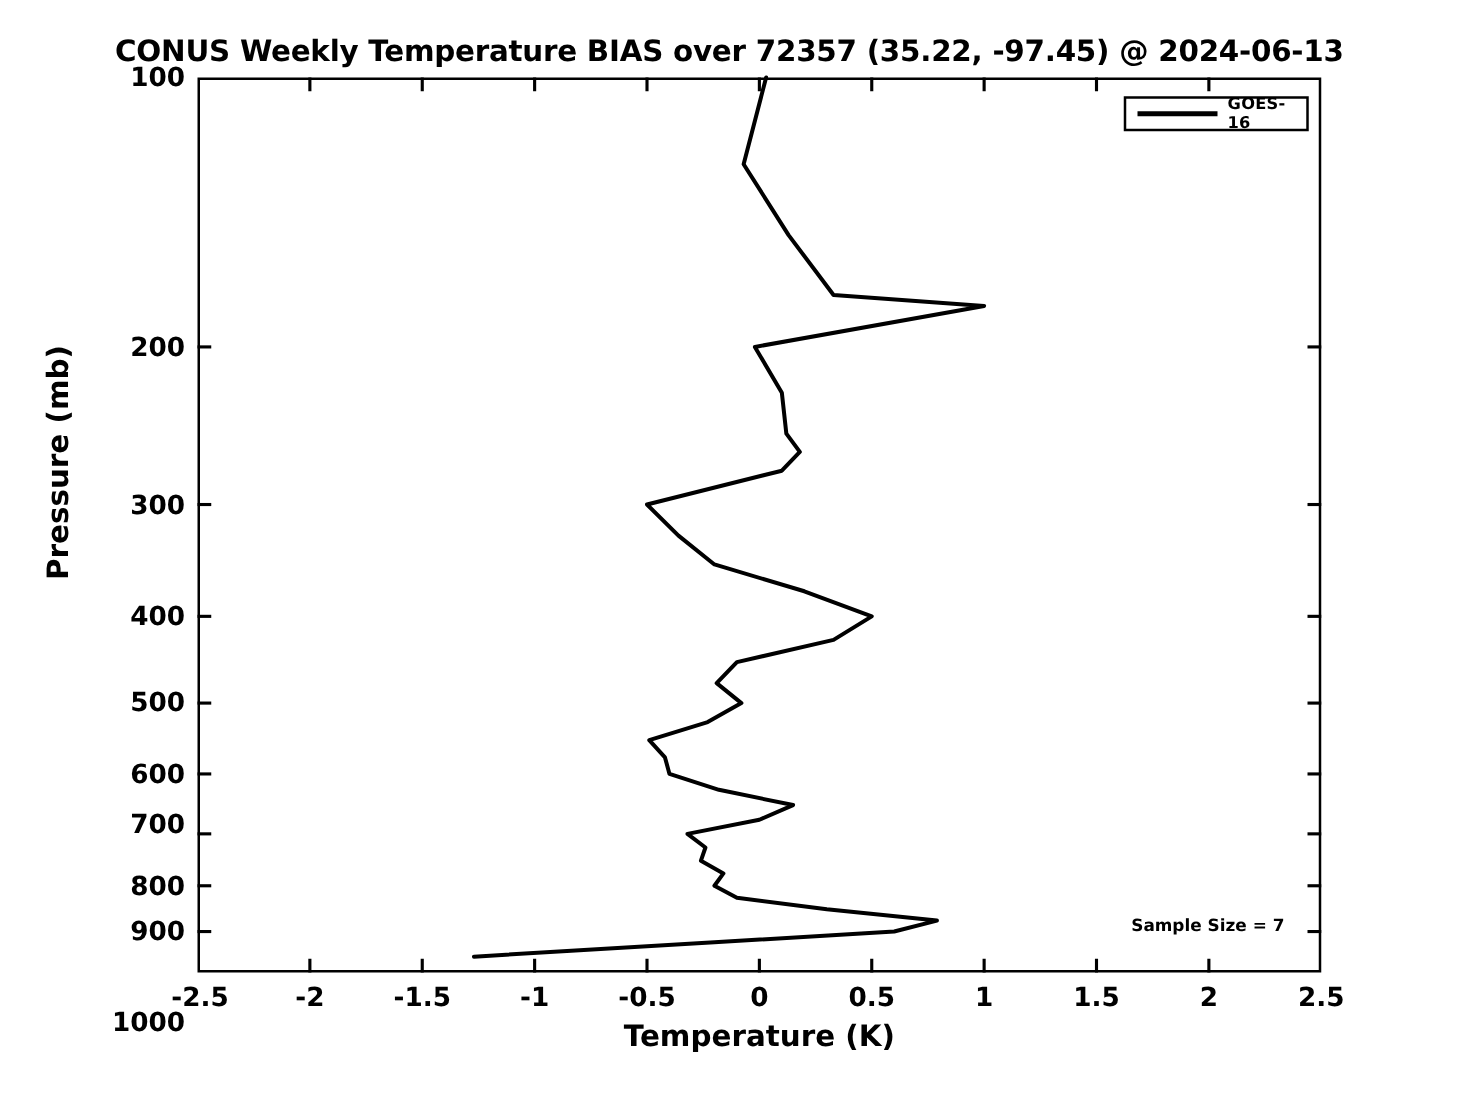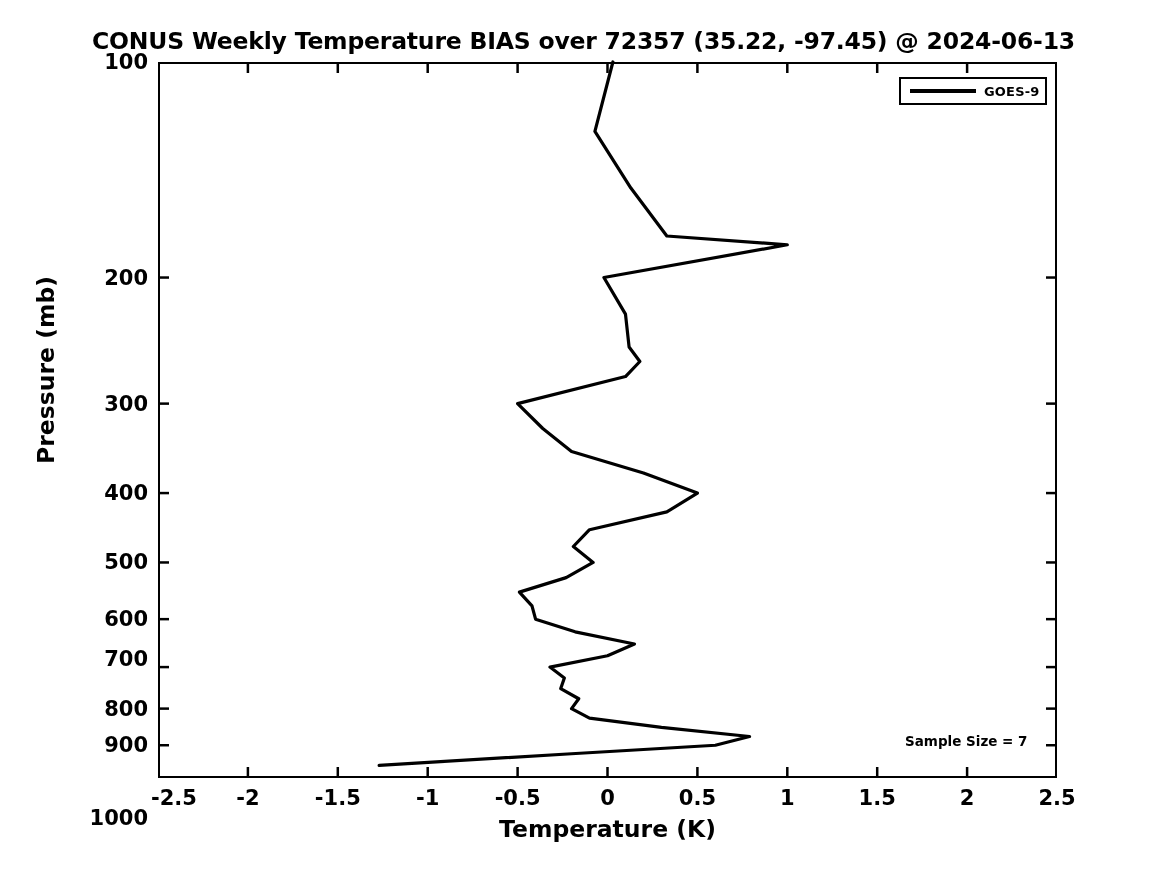--- a/index.html
+++ b/index.html
@@ -197,37 +197,37 @@
           <line x1="0" y1="646.6124306862317" x2="11" y2="646.6124306862317" stroke="#000" stroke-width="2.5"></line>
           <line x1="899" y1="646.6124306862317" x2="888" y2="646.6124306862317" stroke="#000" stroke-width="2.5"></line>
           <line x1="0" y1="683.2376367585565" x2="11" y2="683.2376367585565" stroke="#000" stroke-width="2.5"></line>
           <line x1="899" y1="683.2376367585565" x2="888" y2="683.2376367585565" stroke="#000" stroke-width="2.5"></line>
         </g>
       <polyline id="series-0" fill="none" stroke="#000000" stroke-width="3.2" stroke-linejoin="round" stroke-linecap="round" points="454.89,0.00 436.91,69.39 472.87,126.08 508.83,174.02 629.30,182.78 445.90,215.54 467.48,252.16 471.08,284.93 481.86,299.50 467.48,314.56 359.60,341.62 384.77,366.51 413.54,389.55 485.46,411.01 539.40,431.07 508.83,449.93 431.52,467.70 415.34,484.51 435.12,500.46 408.15,515.63 361.40,530.10 373.98,543.92 377.58,557.16 417.14,569.85 476.47,582.05 449.50,593.78 391.96,605.09 406.35,616.00 402.75,626.54 420.73,636.74 413.54,646.61 431.52,656.18 503.44,665.46 591.54,674.48 557.38,683.24 413.54,691.76 221.15,703.31"></polyline>
     </svg>
   </div>
 
   <div id="xtick-labels">
-      <div class="xtick-label" style="left: 16px;">-2.5</div>
+      <div class="xtick-label" style="left: 2px;">-2.5</div>
       <div class="xtick-label" style="left: 89.9px;">-2</div>
       <div class="xtick-label" style="left: 179.8px;">-1.5</div>
       <div class="xtick-label" style="left: 269.7px;">-1</div>
       <div class="xtick-label" style="left: 359.6px;">-0.5</div>
       <div class="xtick-label" style="left: 449.5px;">0</div>
       <div class="xtick-label" style="left: 539.4px;">0.5</div>
       <div class="xtick-label" style="left: 629.3px;">1</div>
       <div class="xtick-label" style="left: 719.2px;">1.5</div>
       <div class="xtick-label" style="left: 809.1px;">2</div>
       <div class="xtick-label" style="left: 899px;">2.5</div>
     </div>
 
   <div id="xlabel">Temperature (K)</div>
 
   <div id="ylabel">Pressure (mb)</div>
 
   <div id="legend-box">
     <div id="legend-swatch"></div>
-    <div id="legend-label">GOES-9</div>
+    <div id="legend-label">GOES-16</div>
   </div>
 
   <div id="sample-size">Sample Size = 7</div>
 
 </div>
 
 </body></html>

